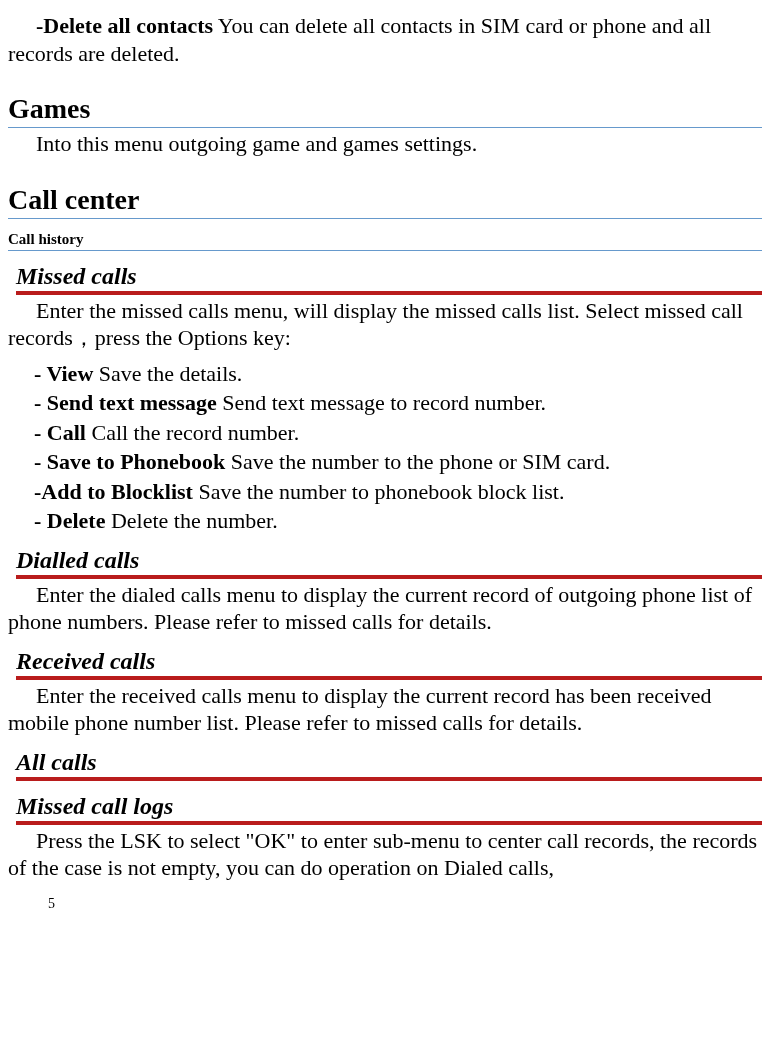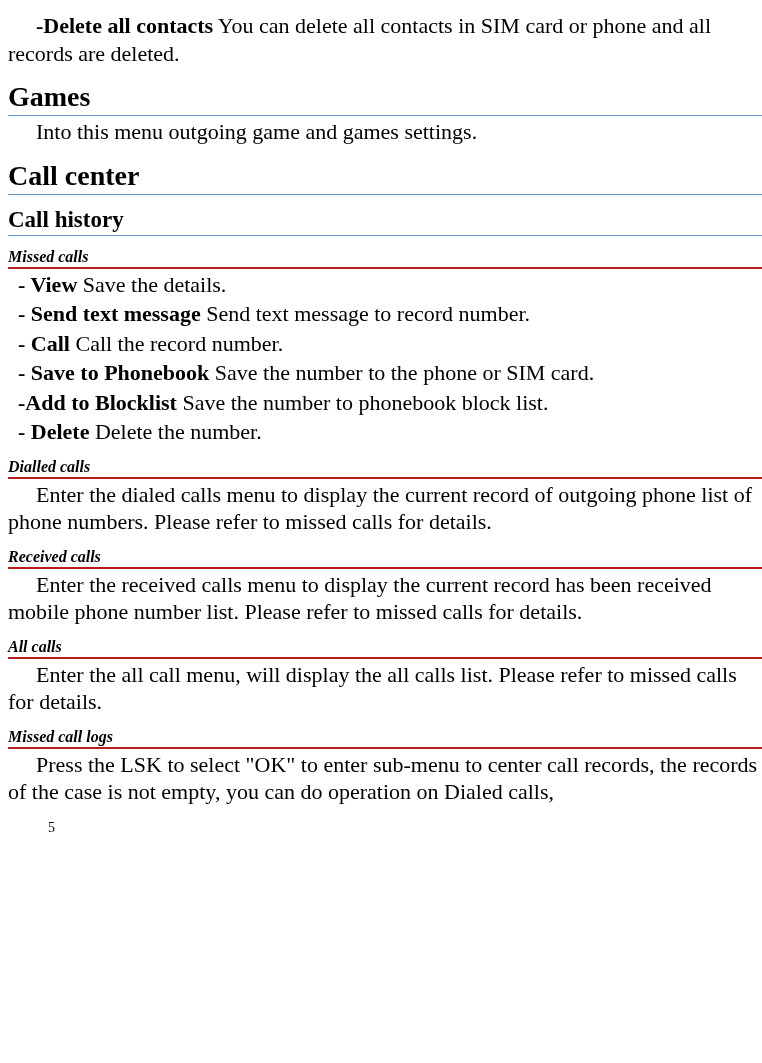--- a/index.html
+++ b/index.html
@@ -20,46 +20,47 @@
     line-height: 1.25;
     margin: 0 0 8px 0;
     text-align: left;
   }
   .indent {
     text-indent: 28px;
   }
   .h1 {
     font-size: 28px;
     font-weight: bold;
-    margin: 14px 0 2px 0;
+    margin: 26px 0 2px 0;
     padding-bottom: 2px;
     border-bottom: 1px solid #6699cc;
   }
   .h2 {
-    font-size: 23px;
+    font-size: 15px;
     font-weight: bold;
     margin: 12px 0 2px 0;
     padding-bottom: 2px;
     border-bottom: 1px solid #6699cc;
   }
   .h3 {
-    font-size: 16px;
+    font-size: 24px;
     font-weight: bold;
     font-style: italic;
-    margin: 12px 0 2px 0;
+    margin: 12px 0 2px 8px;
     padding-bottom: 1px;
-    border-bottom: 2px solid #b91c1c;
+    border-bottom: 4px solid #b91c1c;
   }
   .opt-line {
     font-size: 22px;
     line-height: 1.25;
     margin: 0 0 2px 10px;
   }
   .opt-label {
     font-weight: bold;
+    margin-left: 16px;
   }
   .page-number {
     font-size: 14px;
     margin: 14px 0 0 40px;
   }
   b { font-weight: bold; }
 </style>
 </head>
 <body>
 
@@ -70,20 +71,21 @@
   </p>
 
   <div class="h1">Games</div>
   <p class="para indent">Into this menu outgoing game and games settings.</p>
 
   <div class="h1">Call center</div>
 
   <div class="h2">Call history</div>
 
   <div class="h3">Missed calls</div>
+  <p class="para indent">Enter the missed calls menu, will display the missed calls list. Select missed call records，press the Options key:</p>
 
   <div class="opt-line">
     <span class="opt-label">- View</span><span>       Save the details.</span>
   </div>
   <div class="opt-line">
     <span class="opt-label">- Send text message</span><span>     Send text message to record number.</span>
   </div>
   <div class="opt-line">
     <span class="opt-label">- Call</span><span>       Call the record number.</span>
   </div>
@@ -97,20 +99,19 @@
     <span class="opt-label">- Delete</span><span>        Delete the number.</span>
   </div>
 
   <div class="h3">Dialled calls</div>
   <p class="para indent">Enter the dialed calls menu to display the current record of outgoing phone list of phone numbers. Please refer to missed calls for details.</p>
 
   <div class="h3">Received calls</div>
   <p class="para indent">Enter the received calls menu to display the current record has been received mobile phone number list. Please refer to missed calls for details.</p>
 
   <div class="h3">All calls</div>
-  <p class="para indent">Enter the all call menu, will display the all calls list. Please refer to missed calls for details.</p>
 
   <div class="h3">Missed call logs</div>
   <p class="para indent">Press the LSK to select "OK" to enter sub-menu to center call records, the records of the case is not empty, you can do operation on Dialed calls,</p>
 
   <div class="page-number">5</div>
 
 </div>
 
 </body></html>

